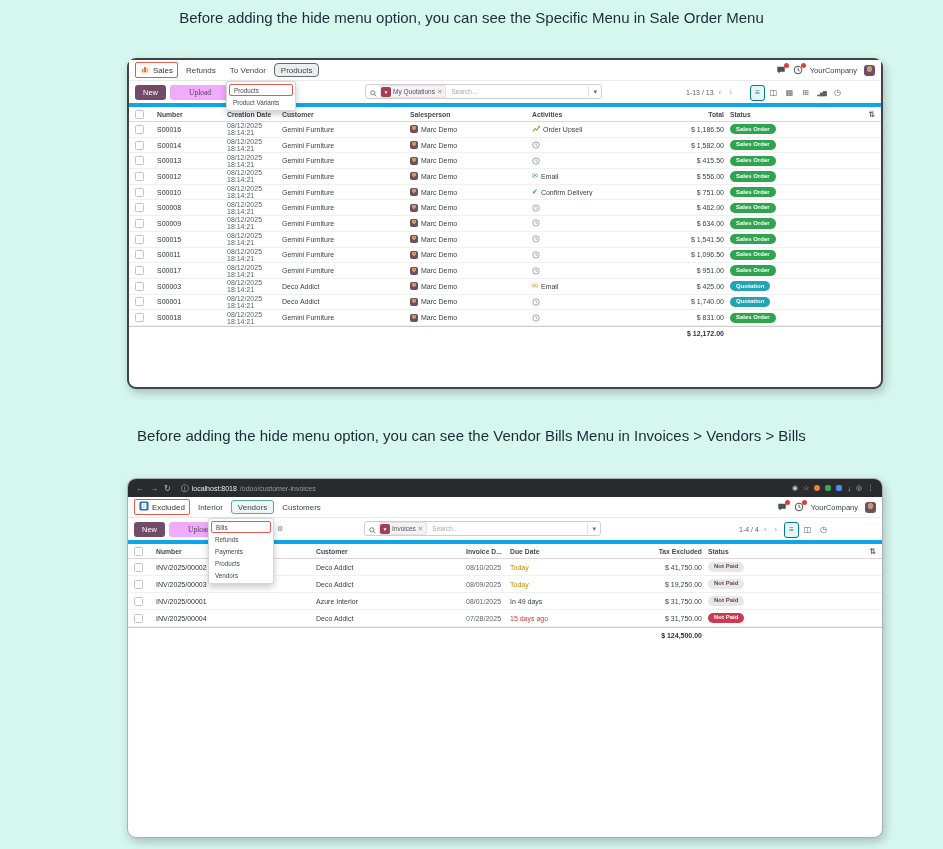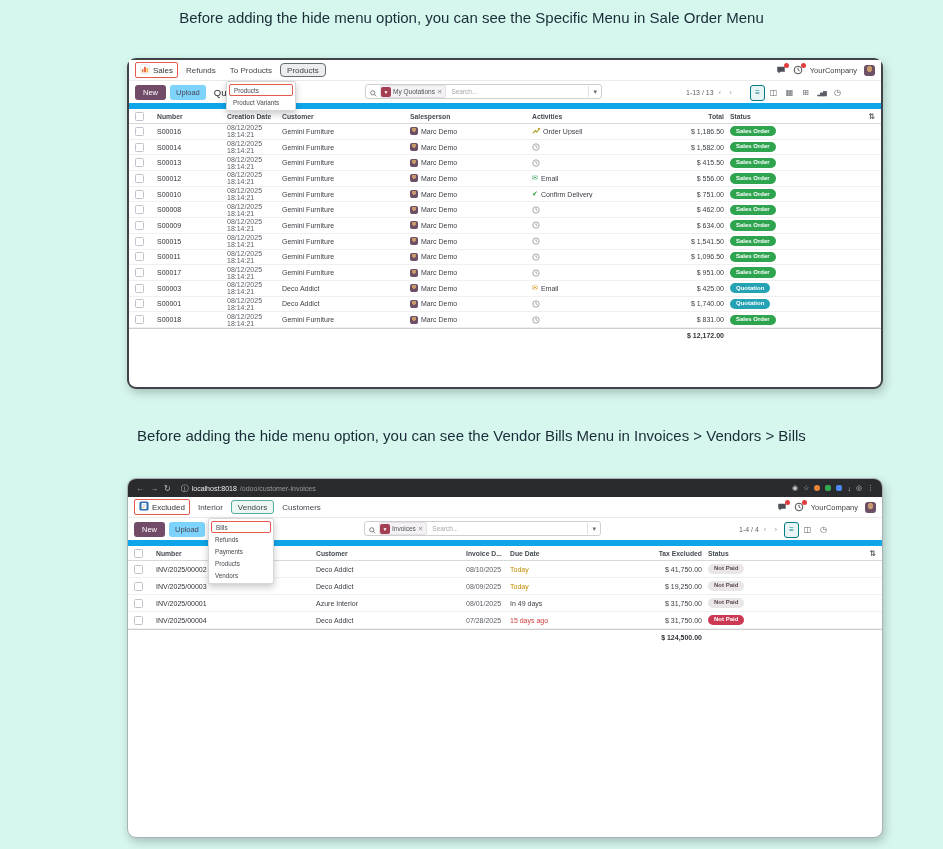--- a/index.html
+++ b/index.html
@@ -35,23 +35,23 @@
   .mb-right{margin-left:auto;display:flex;align-items:center;gap:7px;}
   .badge-ico{position:relative;width:10px;height:10px;color:#4c4f55;}
   .badge-ico svg{display:block;}
   .dot{position:absolute;top:-2px;right:-3px;width:5px;height:5px;background:#e23c3c;border-radius:50%;}
   .company{font-size:7.5px;color:#3c3f44;}
   .avatar{width:11px;height:11px;border-radius:3px;
           background:radial-gradient(circle at 50% 35%, #c79a6d 0 32%, #6d4f66 33% 100%);}
 
   
   .controlbar{position:relative;height:22px;display:flex;align-items:center;gap:4px;padding:0 6px;
-              border-bottom:6px solid #0ea5e9;background:#fff;}
+              border-bottom:4px solid #0ea5e9;background:#fff;}
   .btn-new{background:#714B67;color:#fff;font-size:7.5px;padding:3px 8px;border-radius:3px;}
-  .btn-upload{background:#7dd3fc;color:#4b4350;font-size:7.5px;padding:3px 6px;border-radius:3px;}
+  .btn-upload{background:#f0abfc;color:#4b4350;font-size:7.5px;padding:3px 19px;border-radius:3px;font-family:Liberation Serif, serif;}
   .vtitle{font-size:9.5px;color:#1f2327;margin-left:4px;}
   .gear{font-size:7px;color:#76797e;margin-left:1px;}
   .searchbox{position:absolute;left:236px;top:3px;width:237px;height:15px;border:1px solid #cfcfcf;
              border-radius:3px;background:#fff;display:flex;align-items:center;gap:3px;padding:0 4px;box-sizing:border-box;}
   .mag{color:#6a6d72;}
   .facet{display:flex;align-items:center;gap:2px;background:#f4f2f5;border:1px solid #e4e0e6;
          border-radius:2px;padding:0 3px 0 0;height:11px;}
   .facet-ico{width:10px;height:10px;background:#a43e53;border-radius:2px;color:#fff;font-size:5px;
              display:flex;align-items:center;justify-content:center;}
   .facet-label{font-size:6.5px;color:#50535a;}
@@ -118,21 +118,21 @@
       <div class="appbox red-annot">
         <span><svg width="10" height="10" viewBox="0 0 12 12">
               <rect x="0.5" y="0.5" width="11" height="11" rx="2" fill="#fff" stroke="#e8e8e8"></rect>
               <rect x="2.2" y="6" width="2" height="4" fill="#f0823c"></rect>
               <rect x="5" y="3.5" width="2" height="6.5" fill="#e84e2c"></rect>
               <rect x="7.8" y="5" width="2" height="5" fill="#f6b33f"></rect>
             </svg></span>
         <span>Sales</span>
       </div>
       <span class="mitem">Refunds</span>
-      <span class="mitem">To Products</span>
+      <span class="mitem">To Vendor</span>
       <span class="mitem framed-dark">Products</span>
       <div class="mb-right">
         <span class="badge-ico">
             <svg width="10" height="10" viewBox="0 0 12 12">
               <path d="M1.5 2h9v6h-5l-2.5 2.2V8h-1.5z" fill="#4c4f55"></path>
             </svg>
             <span class="dot"></span>
           </span>
         <span class="badge-ico">
             <svg width="10" height="10" viewBox="0 0 12 12">

